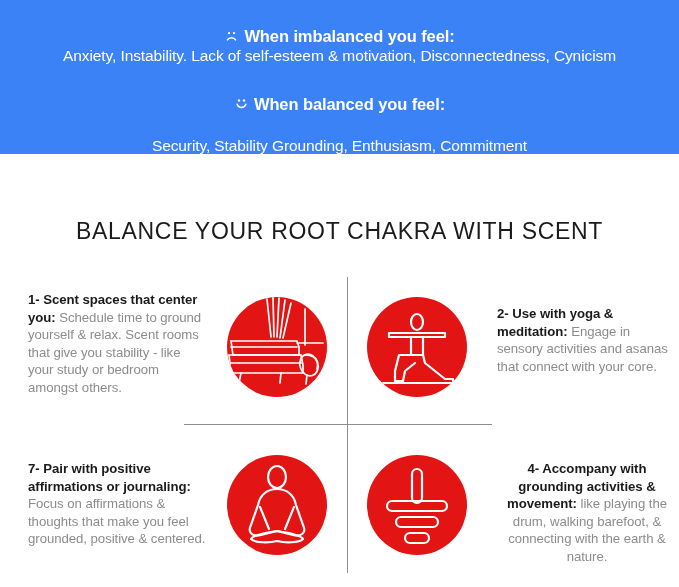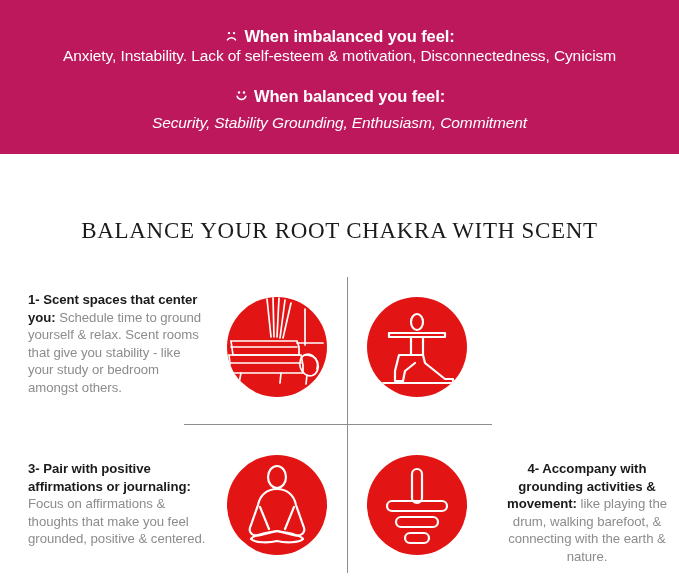--- a/index.html
+++ b/index.html
@@ -15,21 +15,21 @@
     position: relative;
   }
 
   
   .banner {
     position: absolute;
     left: 0;
     top: 0;
     width: 679px;
     height: 154px;
-    background: #be185d;
+    background: #3b82f6;
     box-sizing: border-box;
     padding-top: 27px;
     text-align: center;
   }
   .banner-heading {
     color: #ffffff;
     font-size: 16.5px;
     font-weight: bold;
     letter-spacing: -0.1px;
     line-height: 1.1;
@@ -42,35 +42,35 @@
   }
   .banner-body {
     color: #ffffff;
     font-size: 15.5px;
     font-weight: 300;
     letter-spacing: -0.1px;
     white-space: nowrap;
   }
   .banner-row-1 { margin-bottom: 0px; }
   .banner-body-1 { margin-top: 0; }
-  .banner-row-2 { margin-top: 22px; }
-  .banner-body-2 { margin-top: 7px; font-style: italic; }
+  .banner-row-2 { margin-top: 30px; }
+  .banner-body-2 { margin-top: 22px; }
 
   
   .main-title {
     position: absolute;
     left: 0;
     top: 218px;
     width: 679px;
     text-align: center;
     color: #1b1b1b;
     font-size: 23px;
     font-weight: 300;
     letter-spacing: 0.7px;
-    font-family: Liberation Serif, serif;
+    font-family: Liberation Sans, sans-serif;
     white-space: nowrap;
   }
 
   
   .grid {
     position: absolute;
     left: 0;
     top: 277px;
     width: 556px;
     height: 300px;
@@ -162,22 +162,23 @@
 
 <div class="main-title">BALANCE YOUR ROOT CHAKRA WITH SCENT</div>
 
 <div class="grid">
 
   <div class="divider-v"></div>
   <div class="divider-h"></div>
 
   <div class="text-block" id="tb1"><b>1- Scent spaces that center you:</b><span> Schedule time to ground yourself &amp; relax. Scent rooms that give you stability - like your study or bedroom amongst others.</span></div>
 
-
-  <div class="text-block" id="tb3"><b>3- Pair with positive affirmations or journaling:</b><span> Focus on affirmations &amp; thoughts that make you feel grounded, positive &amp; centered.</span></div>
+  <div class="text-block" id="tb2"><b>2- Use with yoga &amp; meditation:</b><span> Engage in sensory activities and asanas that connect with your core.</span></div>
+
+  <div class="text-block" id="tb3"><b>7- Pair with positive affirmations or journaling:</b><span> Focus on affirmations &amp; thoughts that make you feel grounded, positive &amp; centered.</span></div>
 
   <div class="text-block" id="tb4"><b>4- Accompany with grounding activities &amp; movement:</b><span> like playing the drum, walking barefoot, &amp; connecting with the earth &amp; nature.</span></div>
 
   <div class="circle-icon" id="ci1">
     <svg viewBox="0 0 100 100" aria-hidden="true">
       <g stroke="#ffffff" stroke-width="1.7" fill="none" stroke-linecap="round">
 
         <path d="M40 2 L44 40"></path>
         <path d="M46 0 L47 40"></path>
         <path d="M52 1 L50 40"></path>

